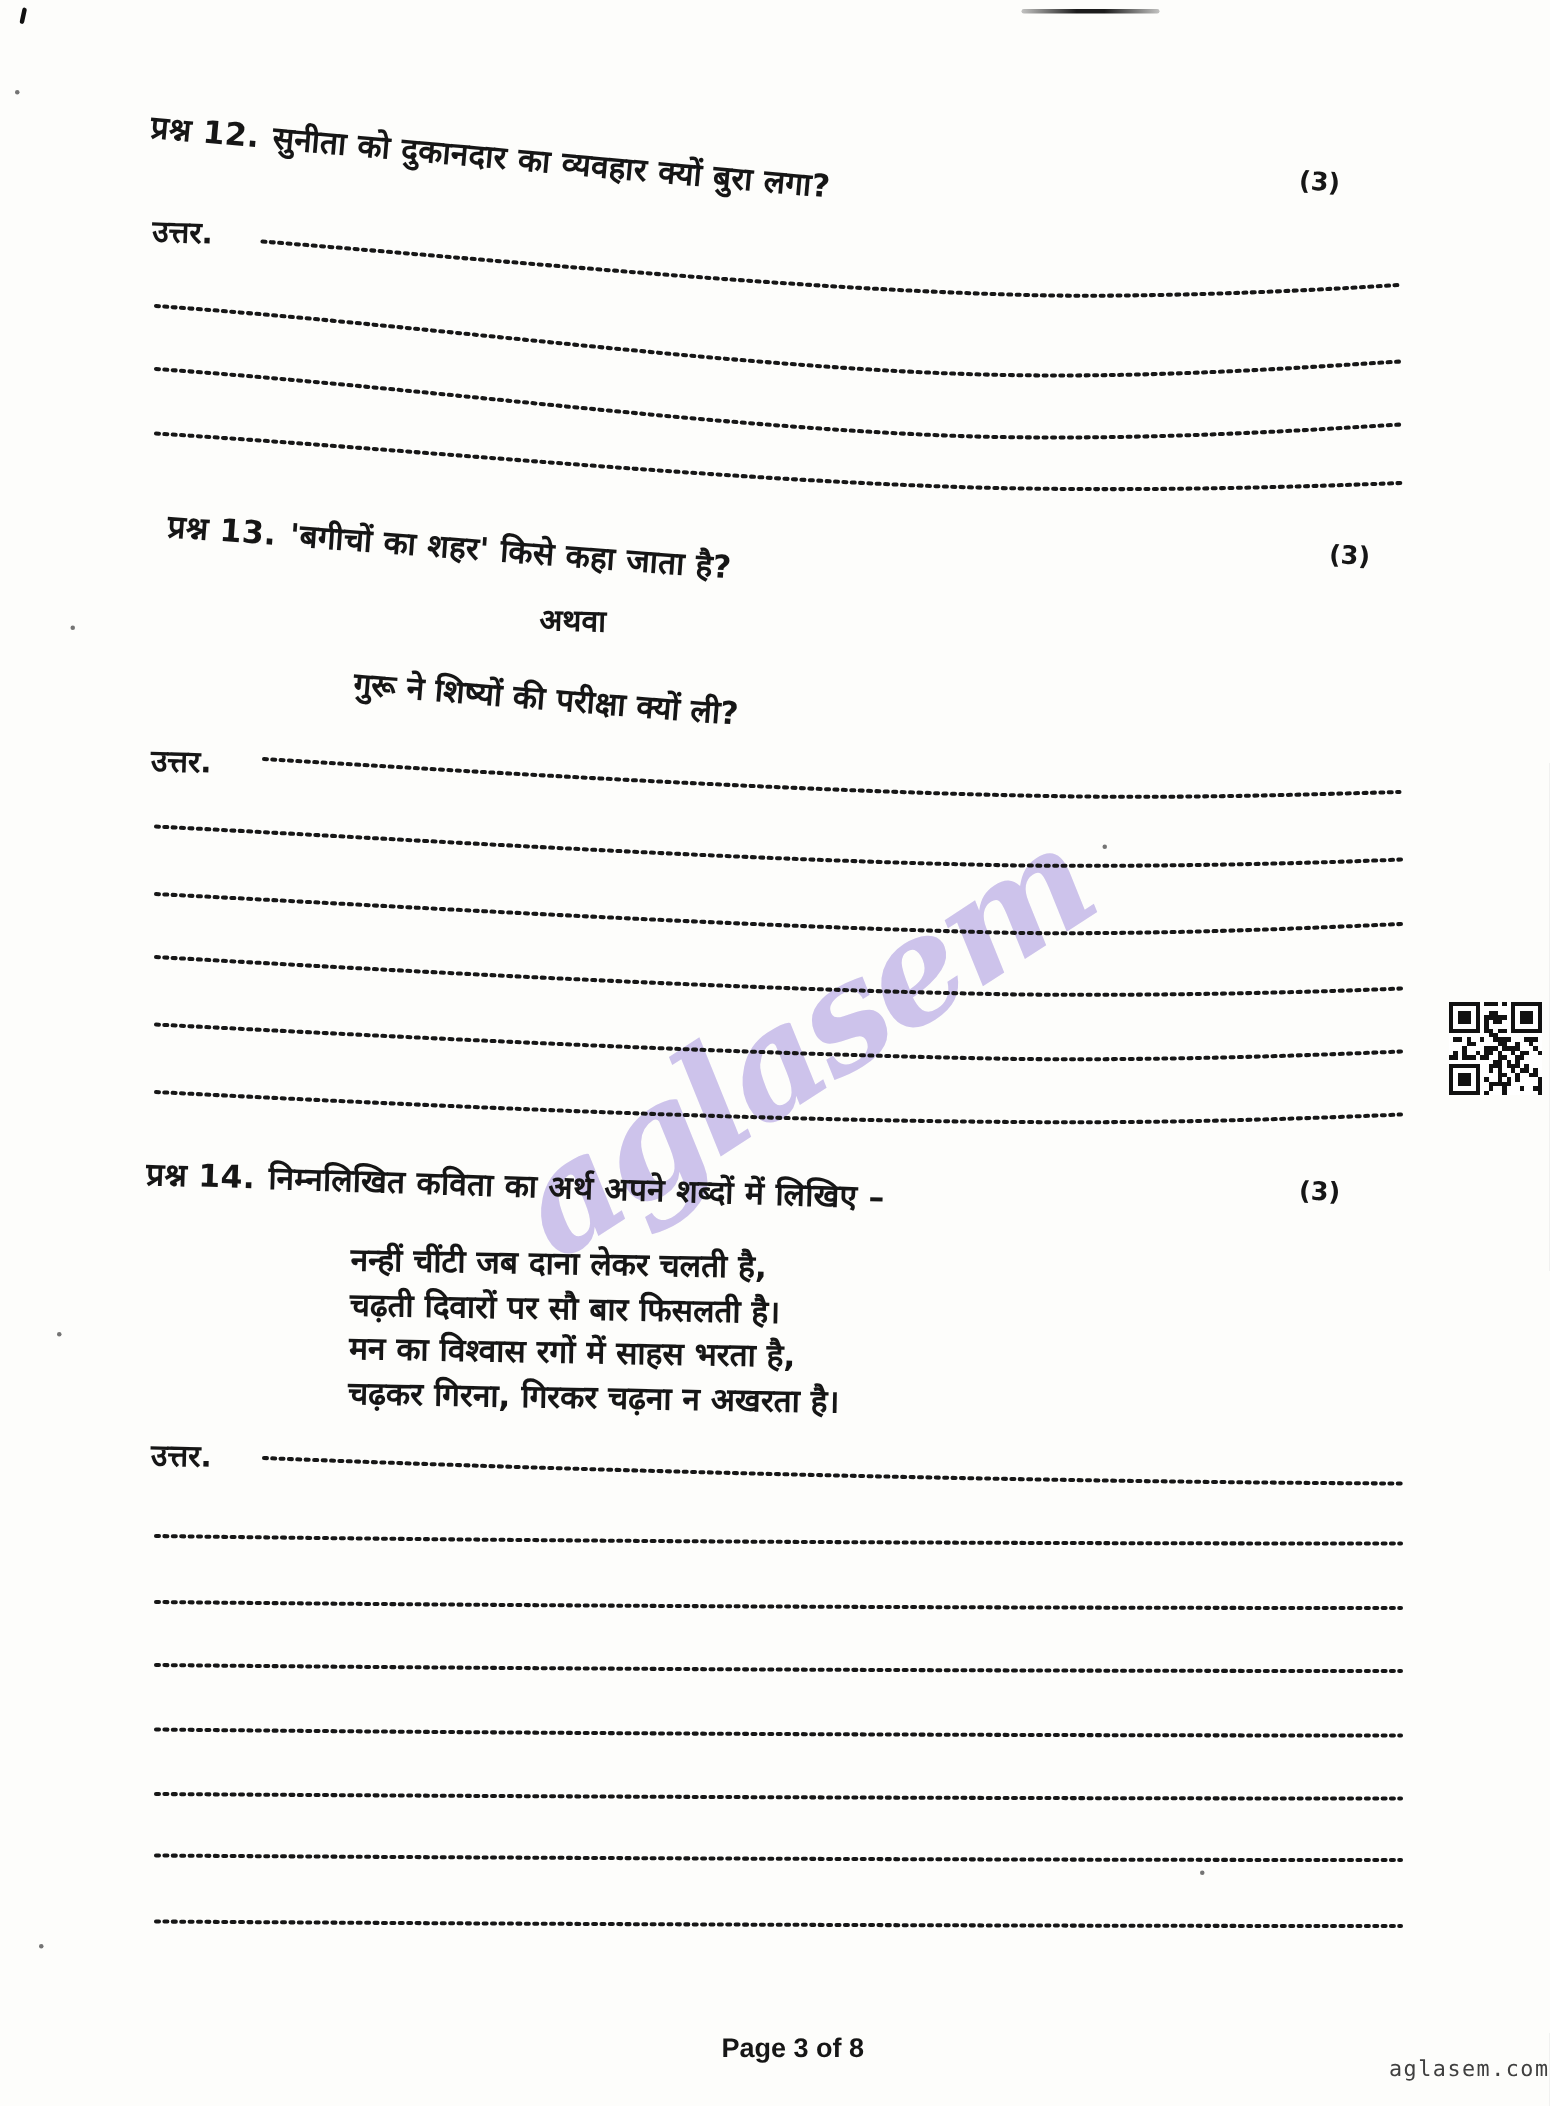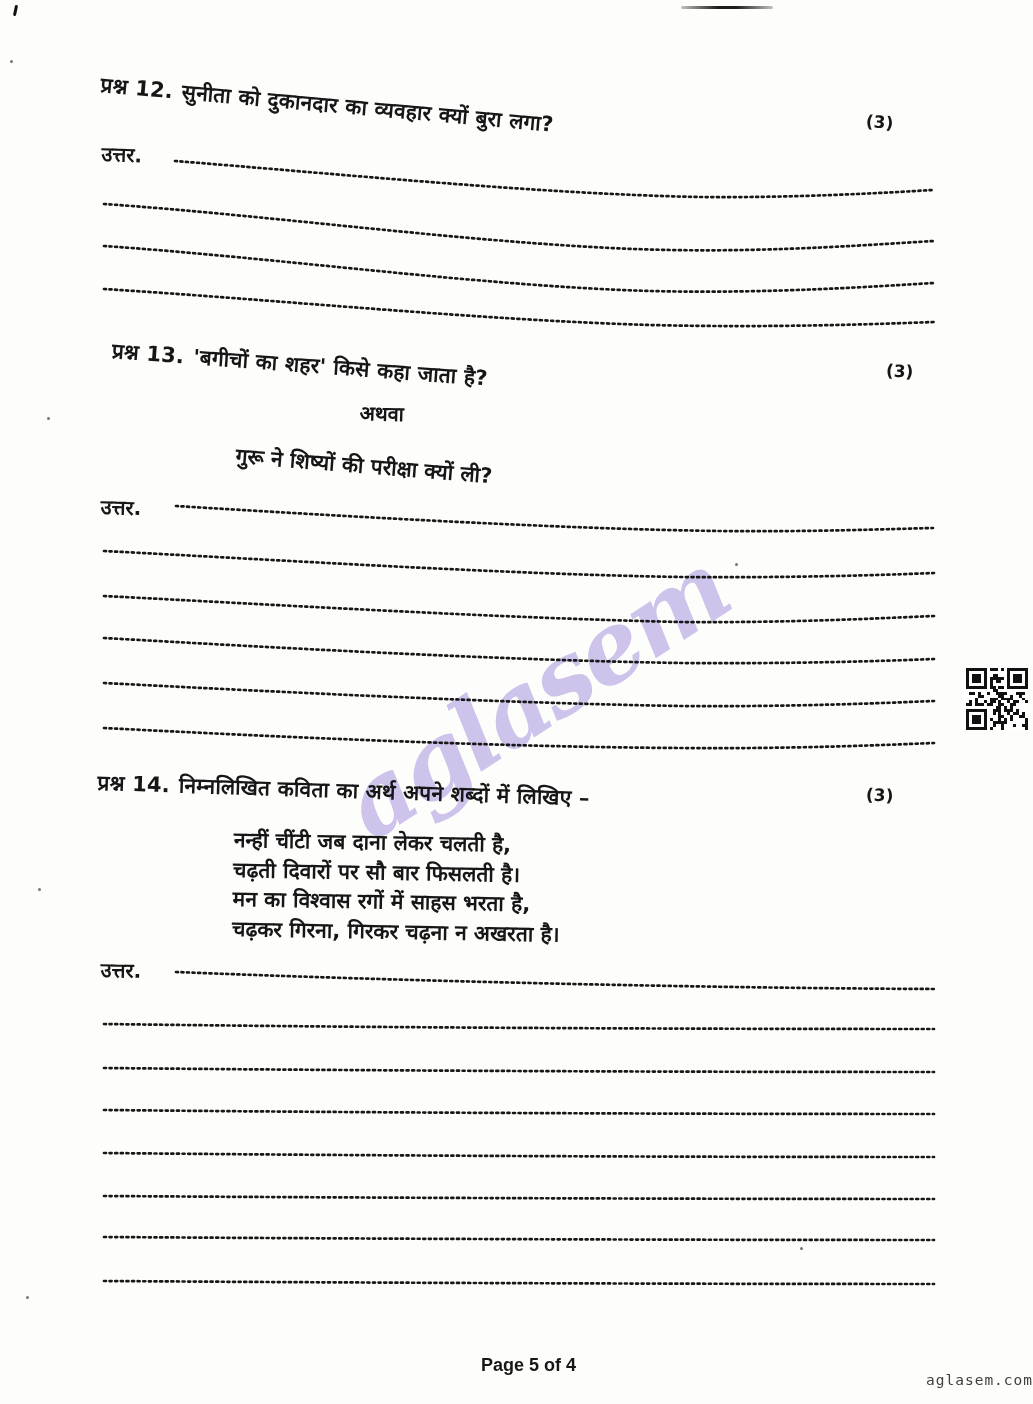--- a/index.html
+++ b/index.html
@@ -226,16 +226,16 @@
         <rect x="12" y="19" width="1" height="1"></rect>
         <rect x="16" y="19" width="1" height="1"></rect>
         <rect x="19" y="19" width="1" height="1"></rect>
         <rect x="20" y="19" width="1" height="1"></rect>
         <rect x="8" y="20" width="1" height="1"></rect>
         <rect x="12" y="20" width="1" height="1"></rect>
         <rect x="20" y="20" width="1" height="1"></rect>
       </g>
   </svg>
 
-  <span class="abs footer-page" style="left:481px;top:1355px;">Page 5 of 4</span>
+  <span class="abs footer-page" style="left:481px;top:1355px;">Page 3 of 8</span>
   <a class="abs footer-site" style="left:926px;top:1372px;" href="#">aglasem.com</a>
 
 </div>
 
 </body></html>

